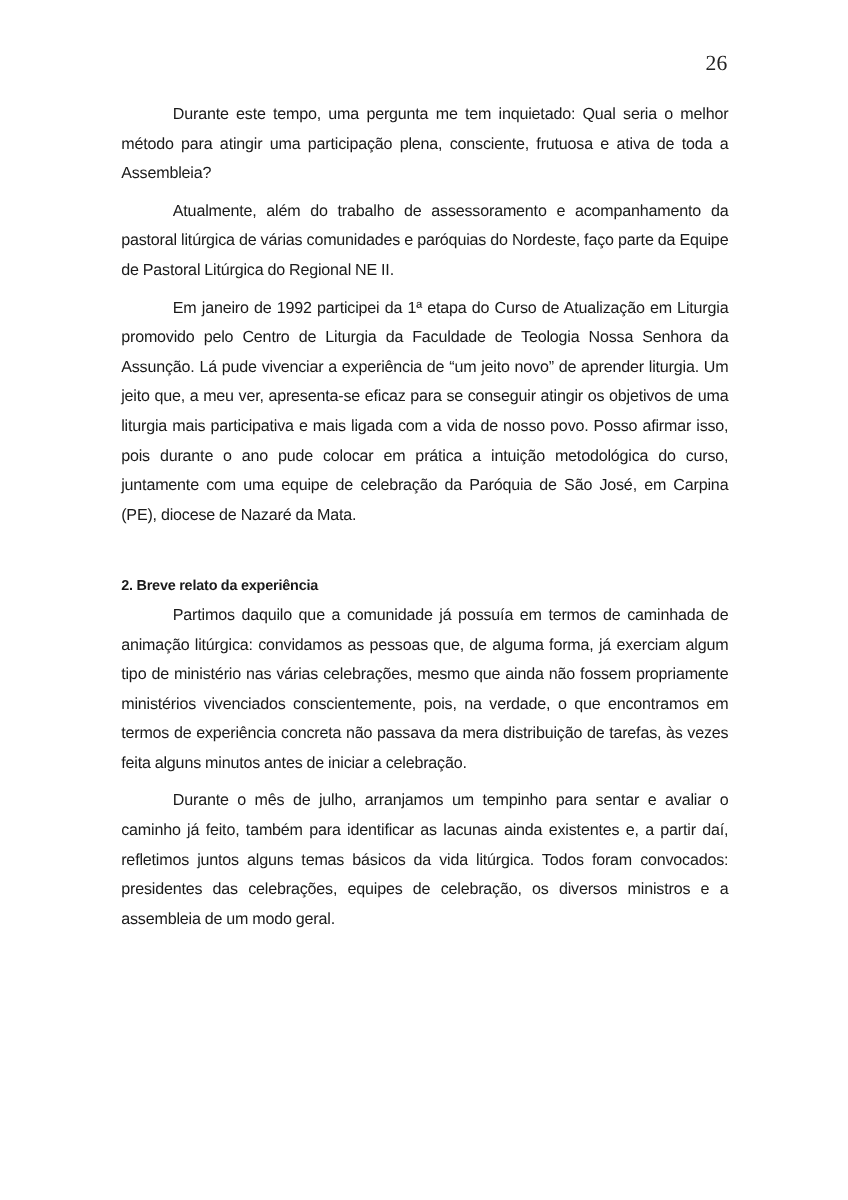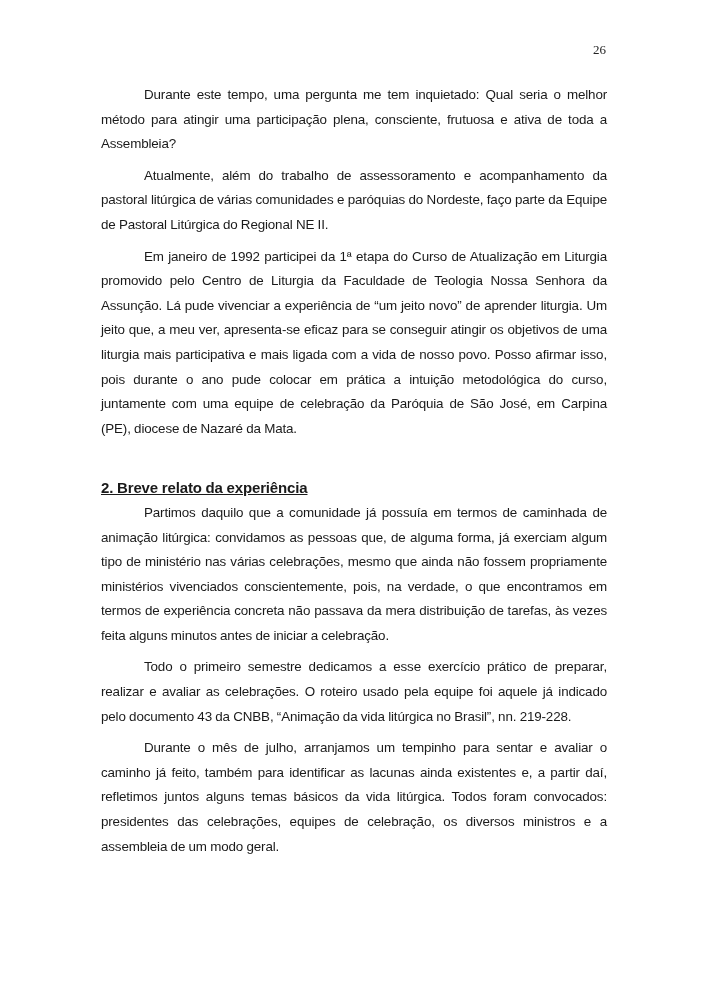--- a/index.html
+++ b/index.html
@@ -13,54 +13,52 @@
       position: relative;
       overflow: hidden;
       color: #1a1a1a;
       font-family: "Liberation Sans", "DejaVu Sans", sans-serif;
     }
     .page-number {
       position: absolute;
       top: 42px;
       right: 101px;
       font-family: "Liberation Serif", "DejaVu Serif", serif;
-      font-size: 13px;
+      font-size: 18px;
       color: #222;
     }
     .content {
       position: absolute;
       top: 83px;
       left: 101px;
       width: 506px;
       font-size: 13.4px;
       line-height: 24.6px;
       letter-spacing: -0.15px;
       word-spacing: -0.2px;
     }
     .para {
       margin: 0 0 7px 0;
       text-align: justify;
       text-indent: 43px;
     }
     .heading {
       margin: 35px 0 0 0;
       font-weight: bold;
-      font-size: 15px;
+      font-size: 12px;
       line-height: 24.6px;
-      text-decoration: underline;
     }
   </style>
 </head>
 <body>
 
 <div class="page-number">26</div>
 
 <div class="content">
   <p class="para">Durante este tempo, uma pergunta me tem inquietado: Qual seria o melhor método para atingir uma participação plena, consciente, frutuosa e ativa de toda a Assembleia?</p>
   <p class="para">Atualmente, além do trabalho de assessoramento e acompanhamento da pastoral litúrgica de várias comunidades e paróquias do Nordeste, faço parte da Equipe de Pastoral Litúrgica do Regional NE II.</p>
   <p class="para">Em janeiro de 1992 participei da 1ª etapa do Curso de Atualização em Liturgia promovido pelo Centro de Liturgia da Faculdade de Teologia Nossa Senhora da Assunção. Lá pude vivenciar a experiência de “um jeito novo” de aprender liturgia. Um jeito que, a meu ver, apresenta-se eficaz para se conseguir atingir os objetivos de uma liturgia mais participativa e mais ligada com a vida de nosso povo. Posso afirmar isso, pois durante o ano pude colocar em prática a intuição metodológica do curso, juntamente com uma equipe de celebração da Paróquia de São José, em Carpina (PE), diocese de Nazaré da Mata.</p>
 
   <h2 class="heading">2. Breve relato da experiência</h2>
 
   <p class="para">Partimos daquilo que a comunidade já possuía em termos de caminhada de animação litúrgica: convidamos as pessoas que, de alguma forma, já exerciam algum tipo de ministério nas várias celebrações, mesmo que ainda não fossem propriamente ministérios vivenciados conscientemente, pois, na verdade, o que encontramos em termos de experiência concreta não passava da mera distribuição de tarefas, às vezes feita alguns minutos antes de iniciar a celebração.</p>
-  <p class="para">Todo o primeiro semestre dedicamos a esse exercício prático de preparar, realizar e avaliar as celebrações. O roteiro usado pela equipe foi aquele já indicado pelo documento 43 da CNBB, “Animação da vida litúrgica no Brasil”, nn. 219-228.</p>
   <p class="para">Durante o mês de julho, arranjamos um tempinho para sentar e avaliar o caminho já feito, também para identificar as lacunas ainda existentes e, a partir daí, refletimos juntos alguns temas básicos da vida litúrgica. Todos foram convocados: presidentes das celebrações, equipes de celebração, os diversos ministros e a assembleia de um modo geral.</p>
 </div>
 
 </body></html>

